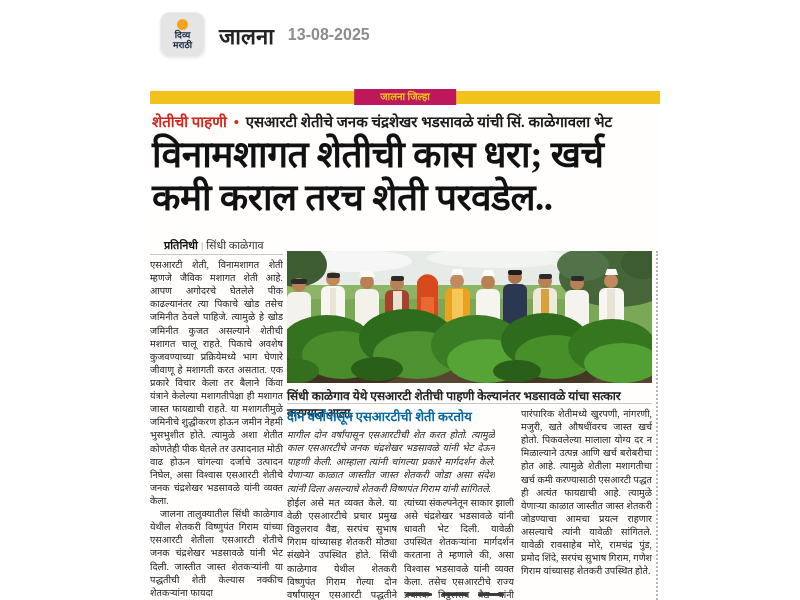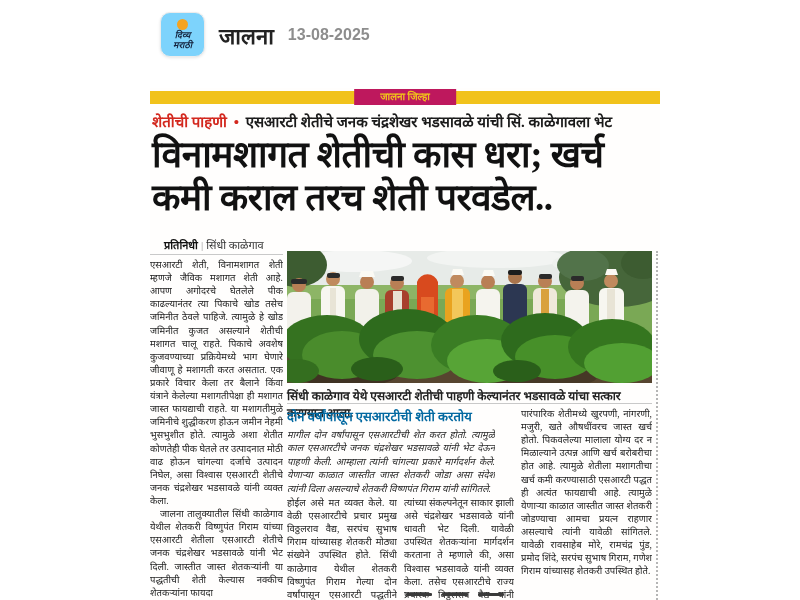--- a/index.html
+++ b/index.html
@@ -2,23 +2,23 @@
 <html><head>
 <meta charset="utf-8">
 <style>
   * { margin:0; padding:0; box-sizing:border-box; }
   html,body { width:800px; height:600px; background:#ffffff; overflow:hidden;
               font-family:"Liberation Sans", sans-serif; }
   .stage { position:relative; width:800px; height:600px; background:#fff; overflow:hidden; }
 
   
   .app-header { position:absolute; left:160px; top:12px; display:flex; align-items:center; gap:14px; }
-  .logo { width:45px; height:45px; background:#7dd3fc; border:1px solid #ececec; border-radius:10px;
+  .logo { width:45px; height:45px; background:#e5e5e5; border:1px solid #ececec; border-radius:10px;
           box-shadow:0 1px 3px rgba(0,0,0,.10); display:flex; flex-direction:column;
-          align-items:center; justify-content:center; cursor:pointer;font-style:italic; }
+          align-items:center; justify-content:center; cursor:pointer; }
   .logo-dot { width:11px; height:11px; border-radius:50%; background:#f5a31f; margin-bottom:1px; }
   .logo-txt { font-size:9px; font-weight:bold; color:#15243f; line-height:1.05; text-align:center; }
   .loc-title { font-size:22px; font-weight:bold; color:#222; }
   .date-txt { font-size:16px; color:#8d8d8d; font-weight:600; }
 
   
   .clipping { position:absolute; left:150px; top:88px; width:510px; height:512px;
               background:#fffefd; overflow:hidden;
               font-family:"Liberation Serif", serif; color:#1c1c1c; }
 

